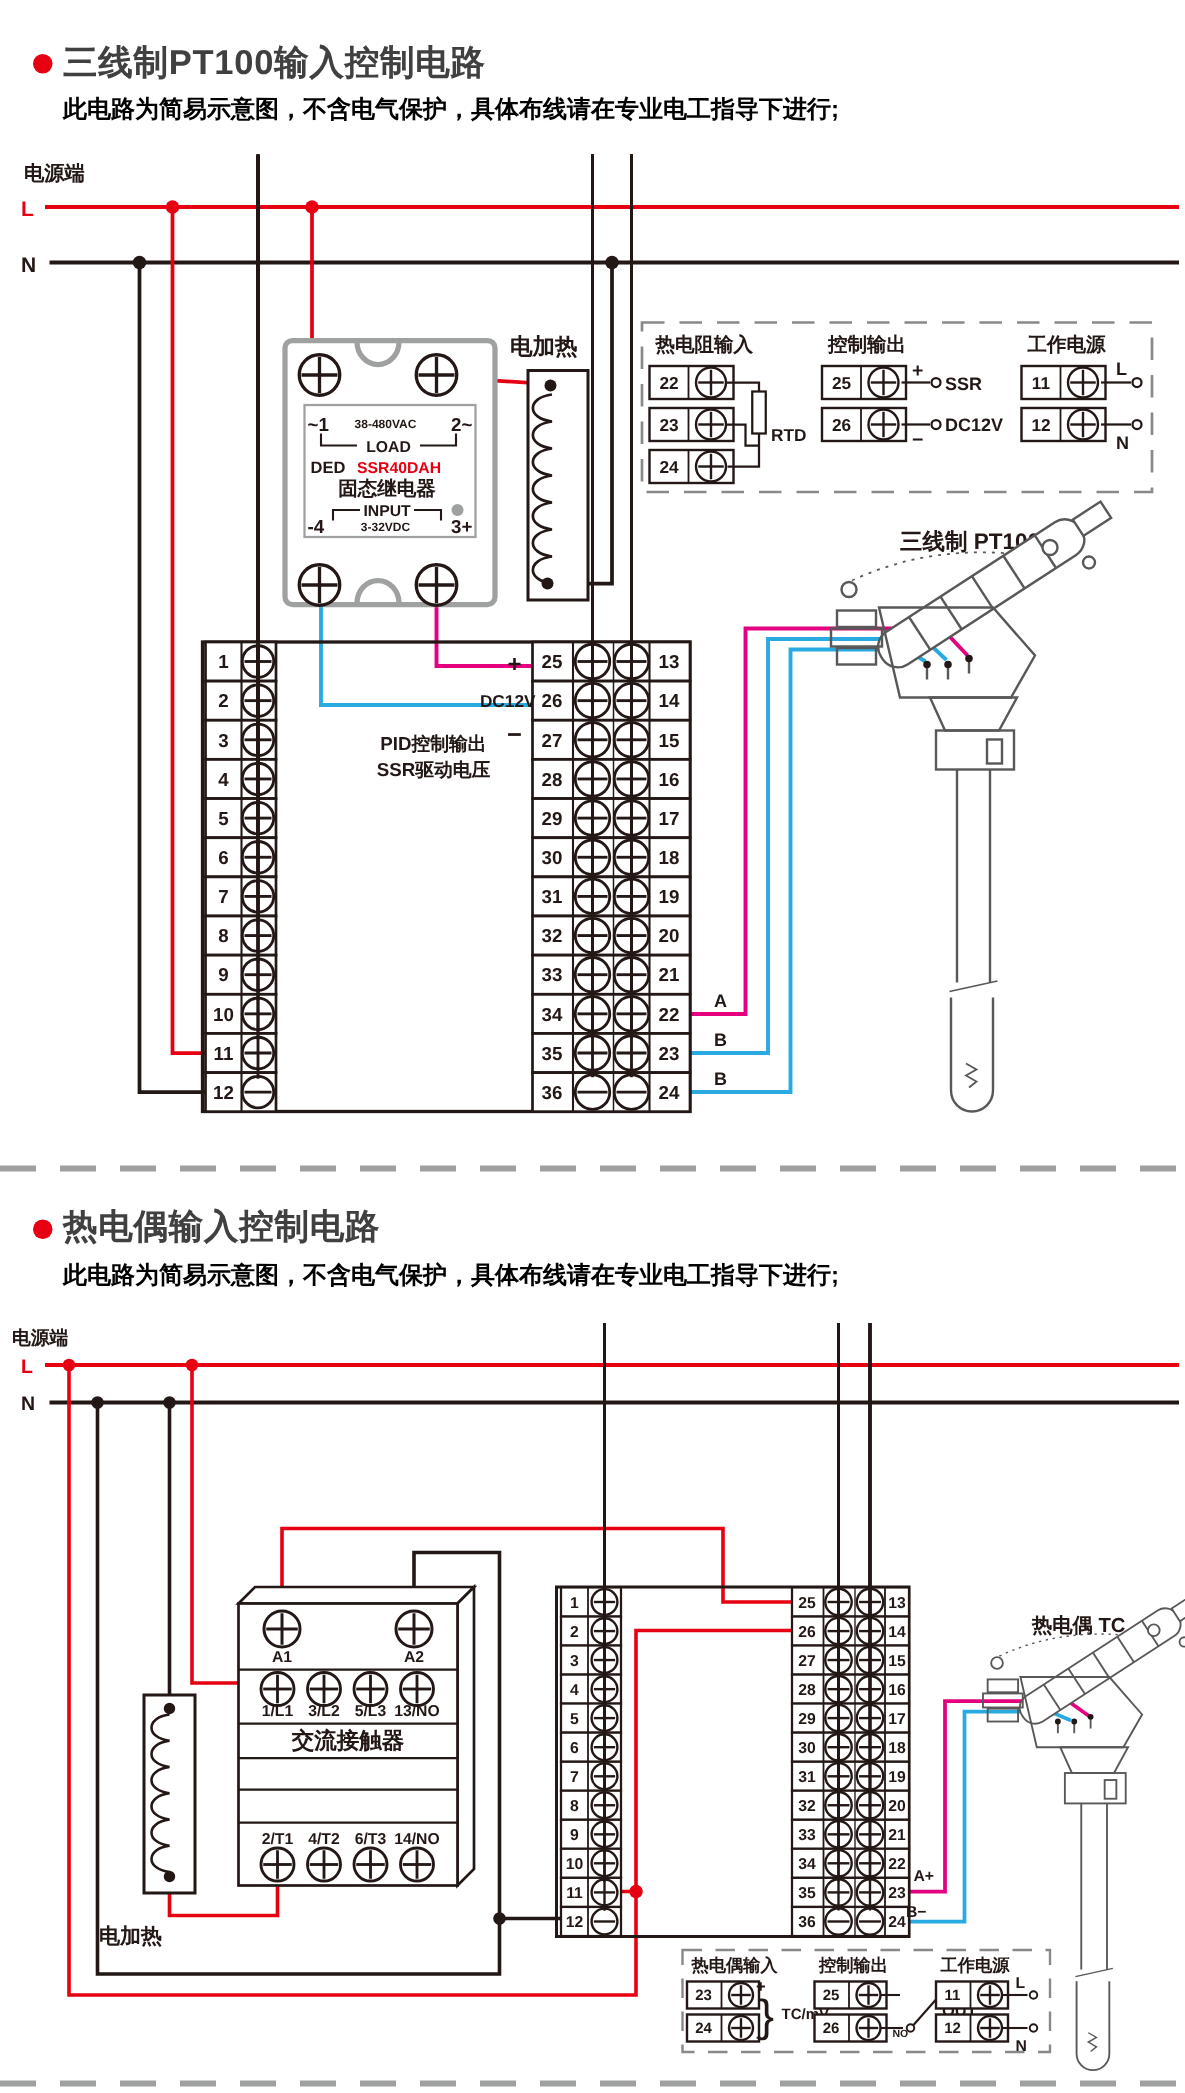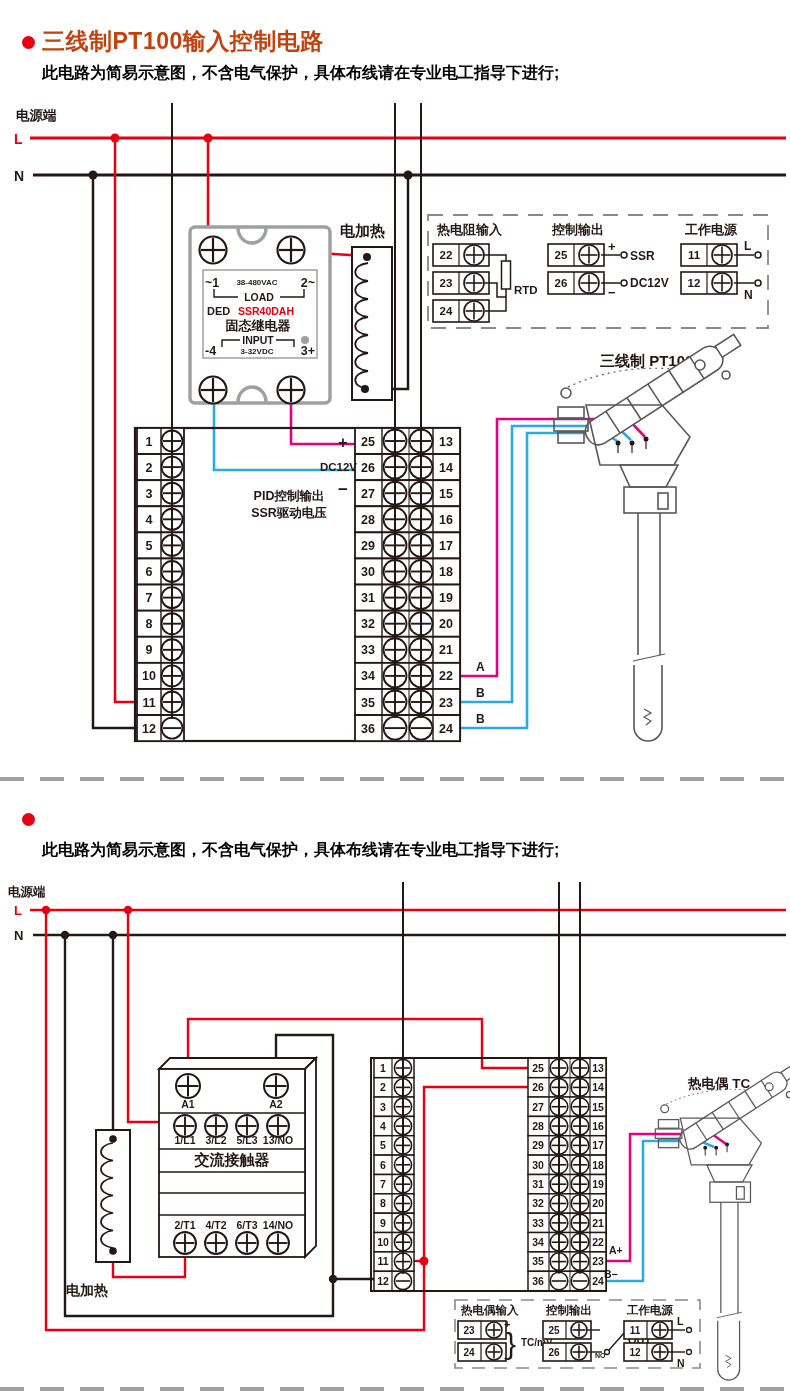--- a/index.html
+++ b/index.html
@@ -1,19 +1,19 @@
 <!DOCTYPE html>
 <html><head>
 <meta charset="utf-8">
 <style>
   html,body{margin:0;padding:0;background:#fff;}
   .page{position:relative;width:790px;height:1395px;background:#fff;overflow:hidden;
         font-family:"Liberation Sans","DejaVu Sans",sans-serif;color:#231815;}
   .bullet{position:absolute;width:13px;height:13px;border-radius:50%;background:#e60012;}
-  .sec-title{position:absolute;font-size:23px;font-weight:700;color:#c2410c;letter-spacing:.5px;}
+  .sec-title{position:absolute;font-size:23px;font-weight:700;color:#404040;letter-spacing:.5px;}
   .sec-sub{position:absolute;font-size:16px;font-weight:700;color:#000000;}
   .dash-sep{position:absolute;left:0;width:790px;height:4px;
             background:repeating-linear-gradient(90deg,#9fa0a0 0 24px,transparent 24px 40px);}
   svg{position:absolute;left:0;}
   svg text{font-family:"Liberation Sans","DejaVu Sans",sans-serif;fill:#231815;}
   .b{font-weight:700;}
   .red{fill:#e60012;}
 </style>
 </head>
 <body>
@@ -589,20 +589,21 @@
     <text x="476" y="594" font-size="12" class="b">B</text>
     <text x="476" y="620" font-size="12" class="b">B</text>
 
     <text x="600" y="263" font-size="15" class="b">三线制 PT100</text>
     <use href="#probe" transform="translate(560,284)"></use>
   </svg>
 
   <div class="dash-sep" style="top:777px;"></div>
 
   <span class="bullet" style="left:22px;top:813px;"></span>
+  <div class="sec-title" style="left:42px;top:802px;">热电偶输入控制电路</div>
   <div class="sec-sub" style="left:42px;top:840px;">此电路为简易示意图，不含电气保护，具体布线请在专业电工指导下进行;</div>
 
   <svg id="d2" style="top:882px;" width="790" height="513" viewBox="0 0 790 513">
     <text x="8" y="14" font-size="12.5" class="b">电源端</text>
     <text x="14" y="33" font-size="13" class="b red">L</text>
     <text x="14" y="58" font-size="13" class="b">N</text>
     <line x1="30" y1="28" x2="786" y2="28" stroke="#e60012" stroke-width="2.6"></line>
     <line x1="33" y1="53" x2="786" y2="53" stroke="#231815" stroke-width="2.6"></line>
 
     <g fill="none">

